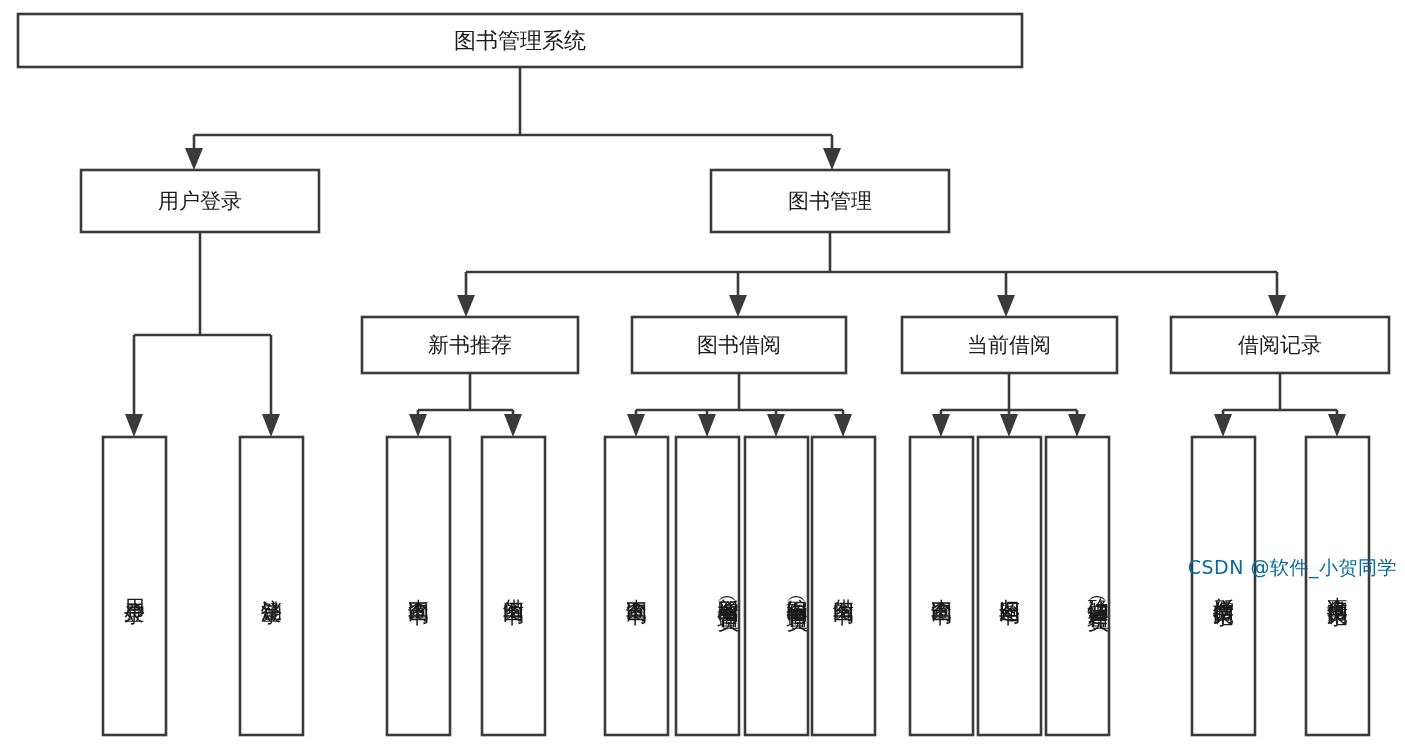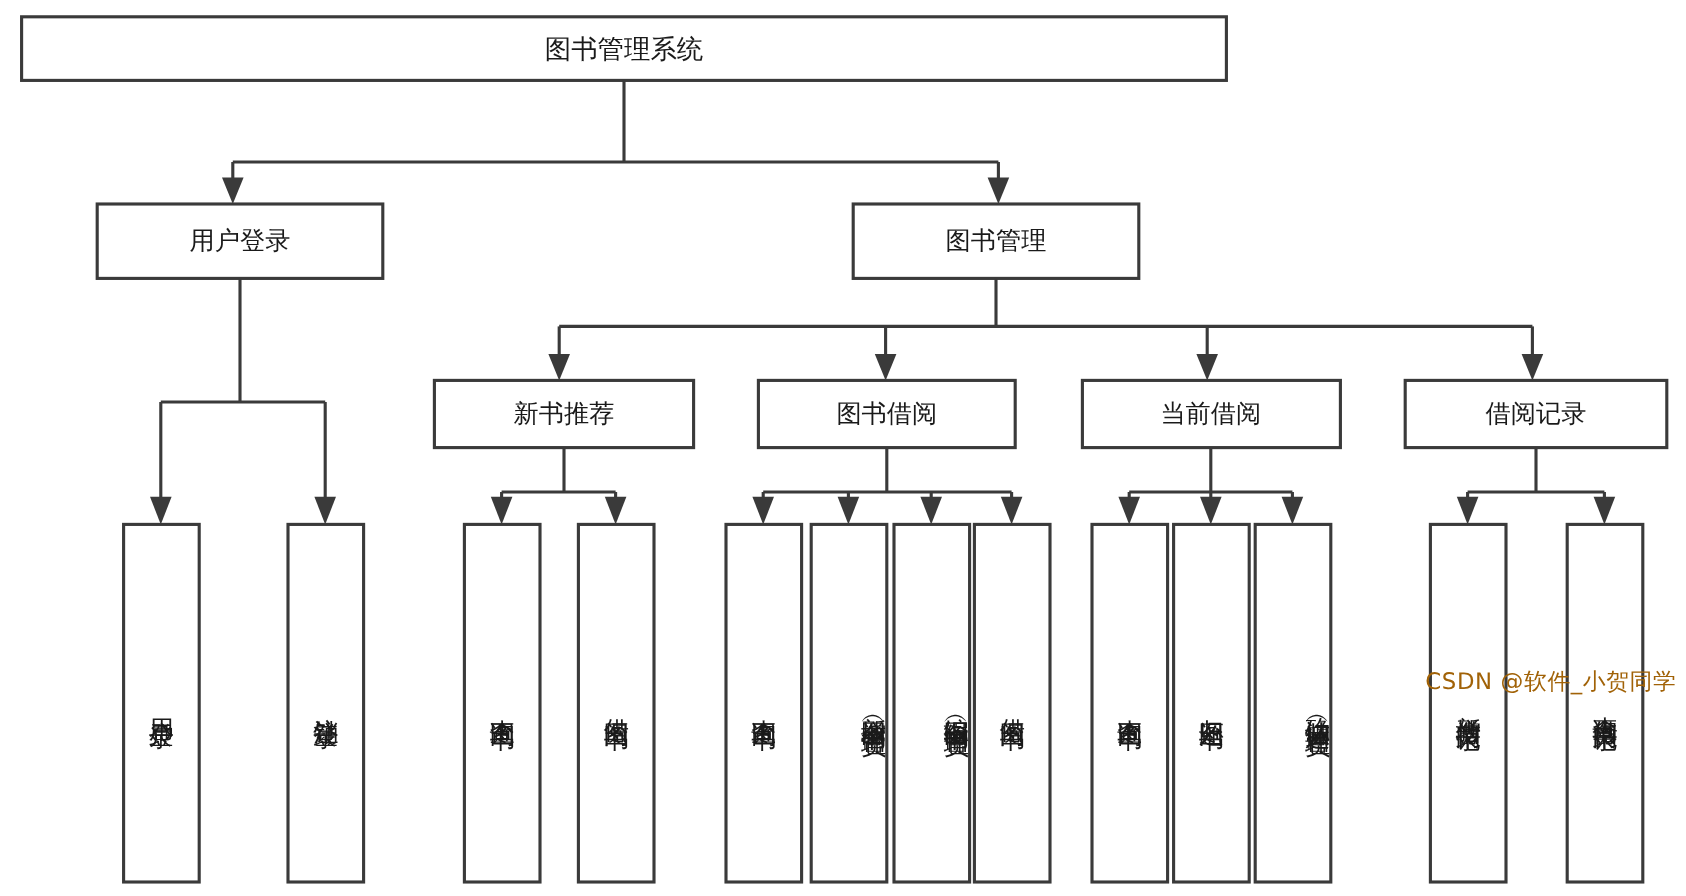--- a/index.html
+++ b/index.html
@@ -68,21 +68,21 @@
     justify-content: center;
     pointer-events: none;
     user-select: none;
   }
   .watermark {
     position: absolute;
     right: 8px;
     bottom: 4px;
     font-family: "DejaVu Sans", "Liberation Sans", sans-serif;
     font-size: 19px;
-    color: #a16207;
+    color: #0369a1;
     letter-spacing: 0.5px;
     white-space: nowrap;
   }
 </style>
 </head>
 <body>
 
 <div id="diagram-root">
 
   <svg class="flow" viewBox="0 0 1405 747" xmlns="http://www.w3.org/2000/svg">

